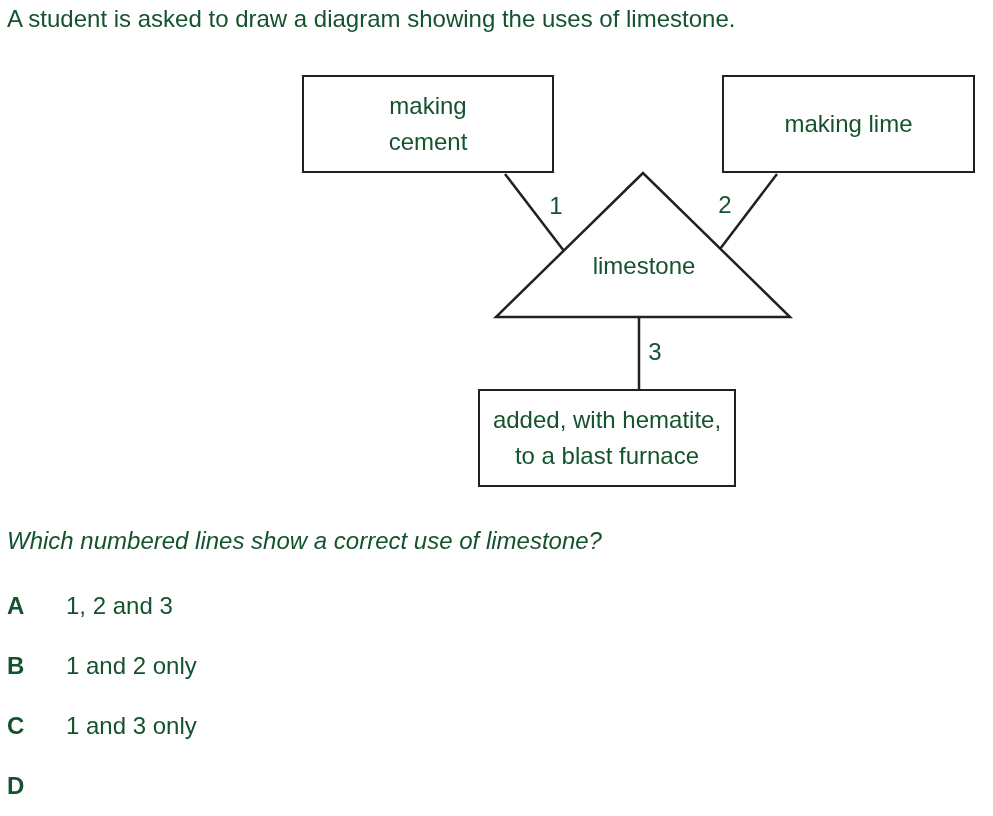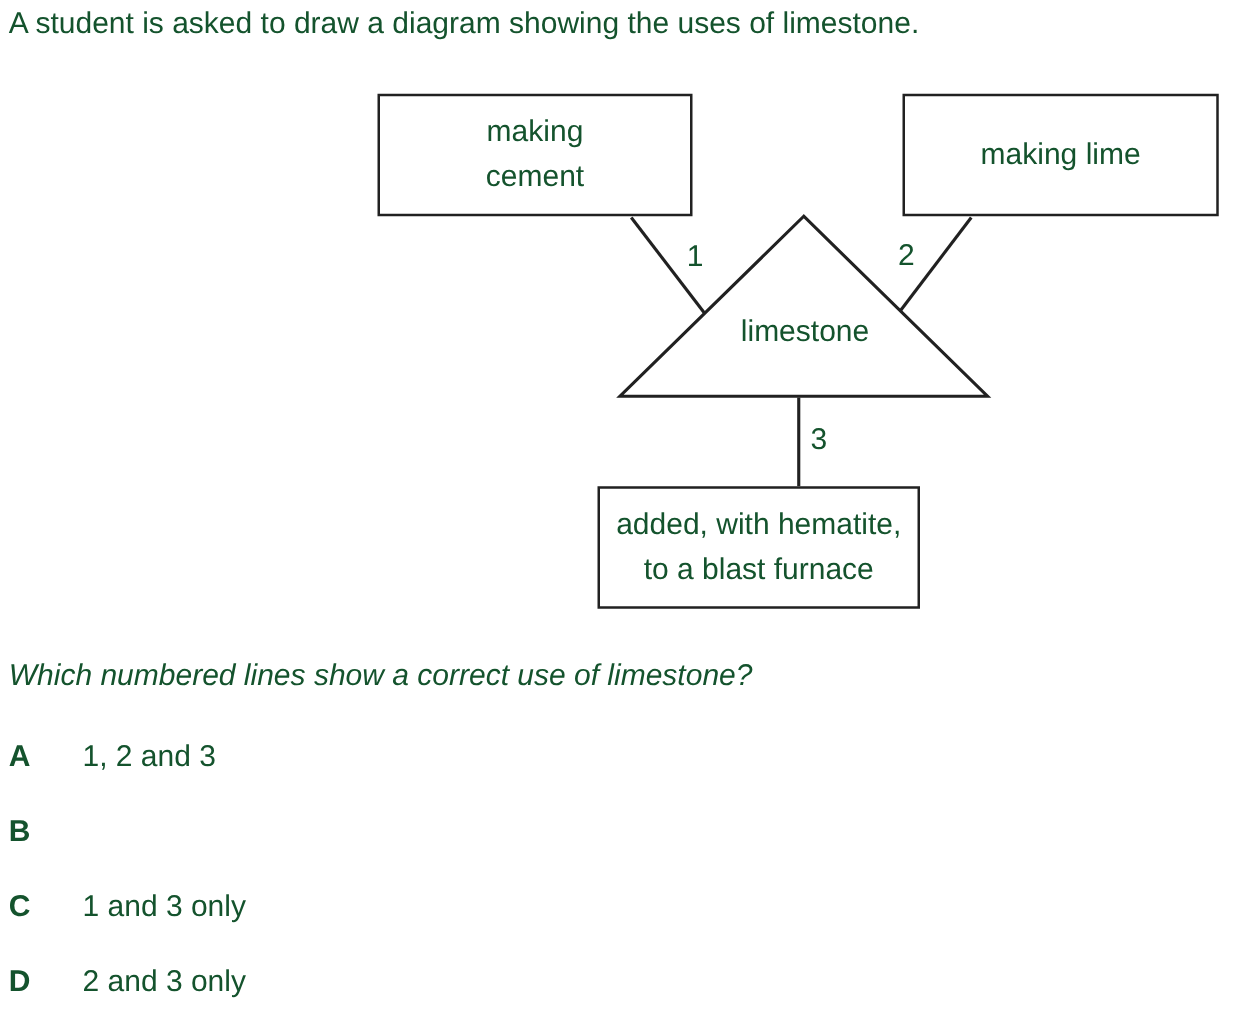--- a/index.html
+++ b/index.html
@@ -126,25 +126,25 @@
 
   <p class="question">Which numbered lines show a correct use of limestone?</p>
 
   <div class="option opt-a">
     <span class="letter">A</span>
     <span class="opt-text">1, 2 and 3</span>
   </div>
 
   <div class="option opt-b">
     <span class="letter">B</span>
+    <span class="opt-text">1 and 2 only</span>
   </div>
 
   <div class="option opt-c">
     <span class="letter">C</span>
     <span class="opt-text">1 and 3 only</span>
   </div>
 
   <div class="option opt-d">
     <span class="letter">D</span>
-    <span class="opt-text">2 and 3 only</span>
   </div>
 
 </div>
 
 </body></html>

